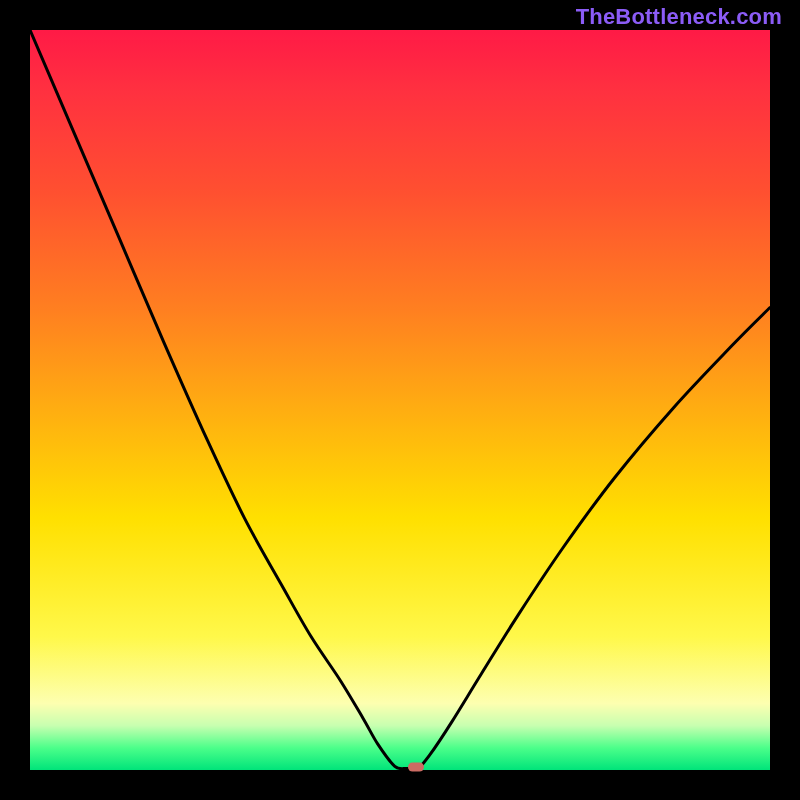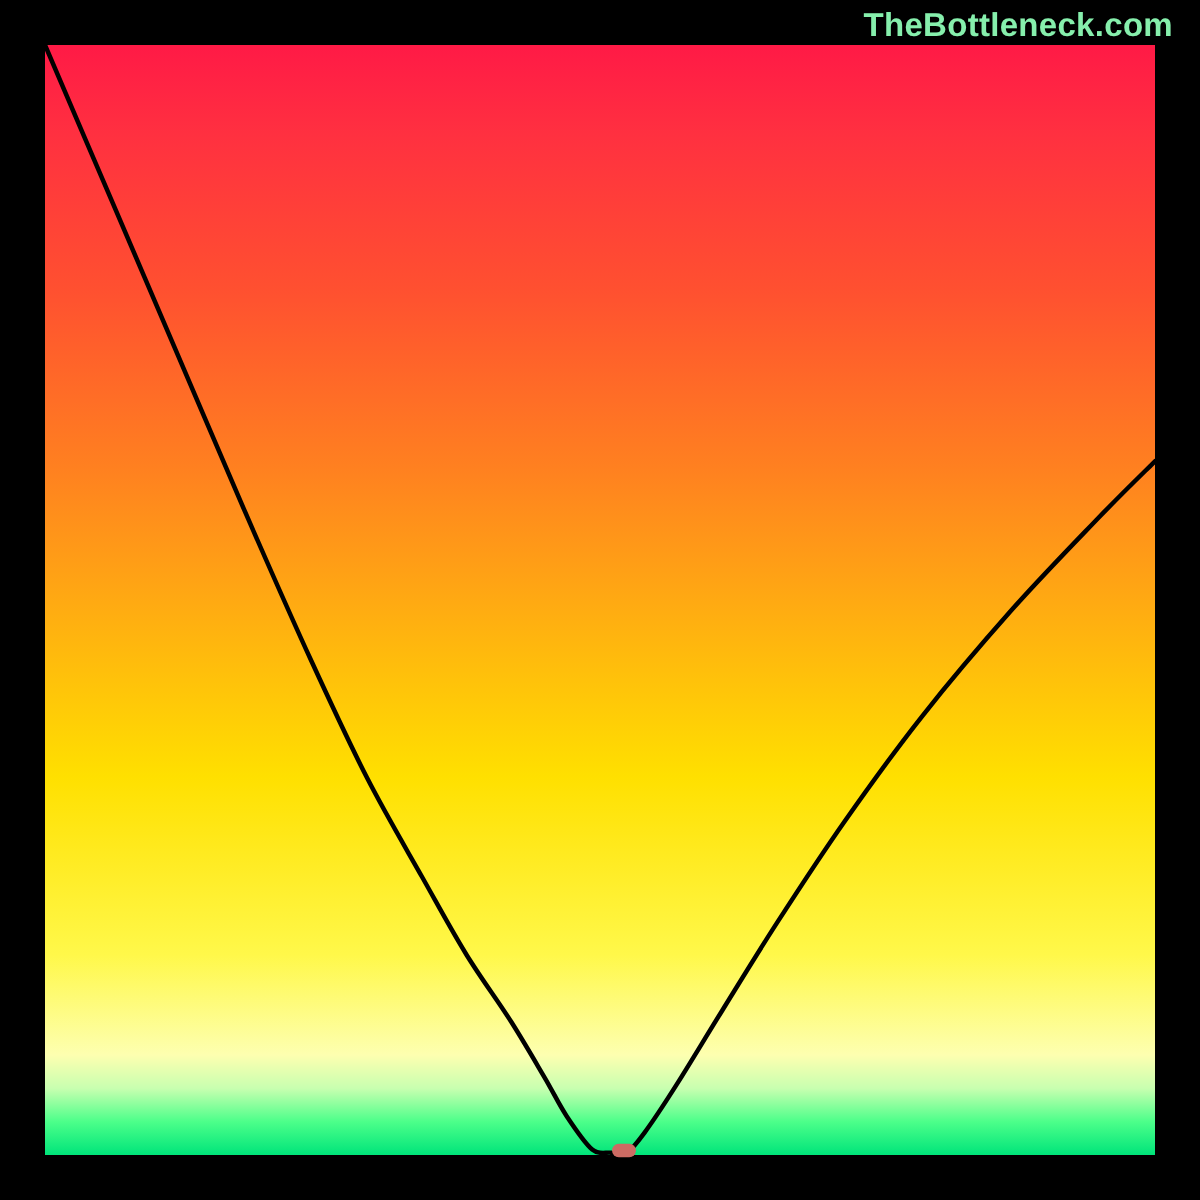--- a/index.html
+++ b/index.html
@@ -10,21 +10,21 @@
     position: relative;
     overflow: hidden;
     font-family: Arial, Helvetica, sans-serif;
   }
   .watermark {
     position: absolute;
     top: 4px;
     right: 18px;
     font-size: 22px;
     font-weight: 600;
-    color: #86efac;
+    color: #8b5cf6;
     letter-spacing: 0.2px;
     z-index: 5;
   }
   .plot {
     position: absolute;
     left: 30px;
     top: 30px;
     width: 740px;
     height: 740px;
     background: linear-gradient(to bottom,

